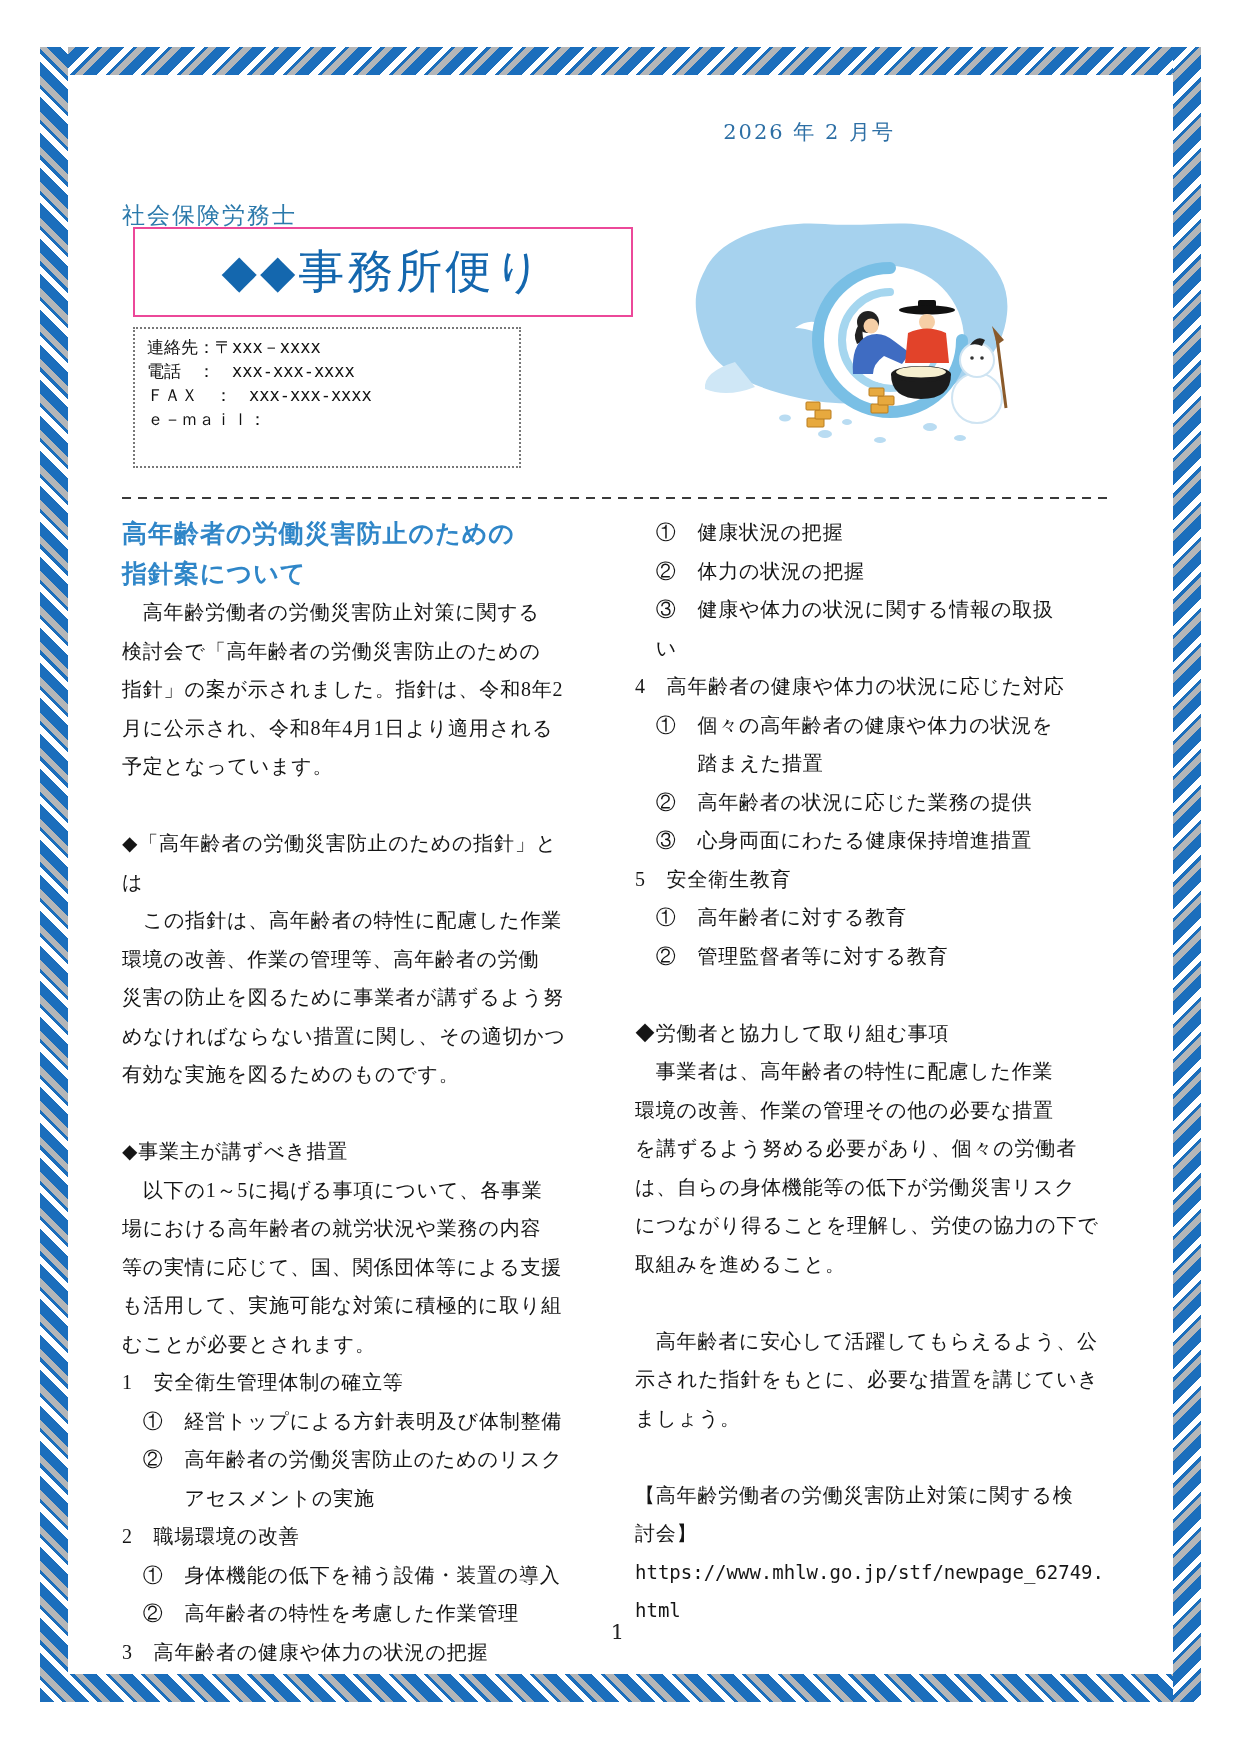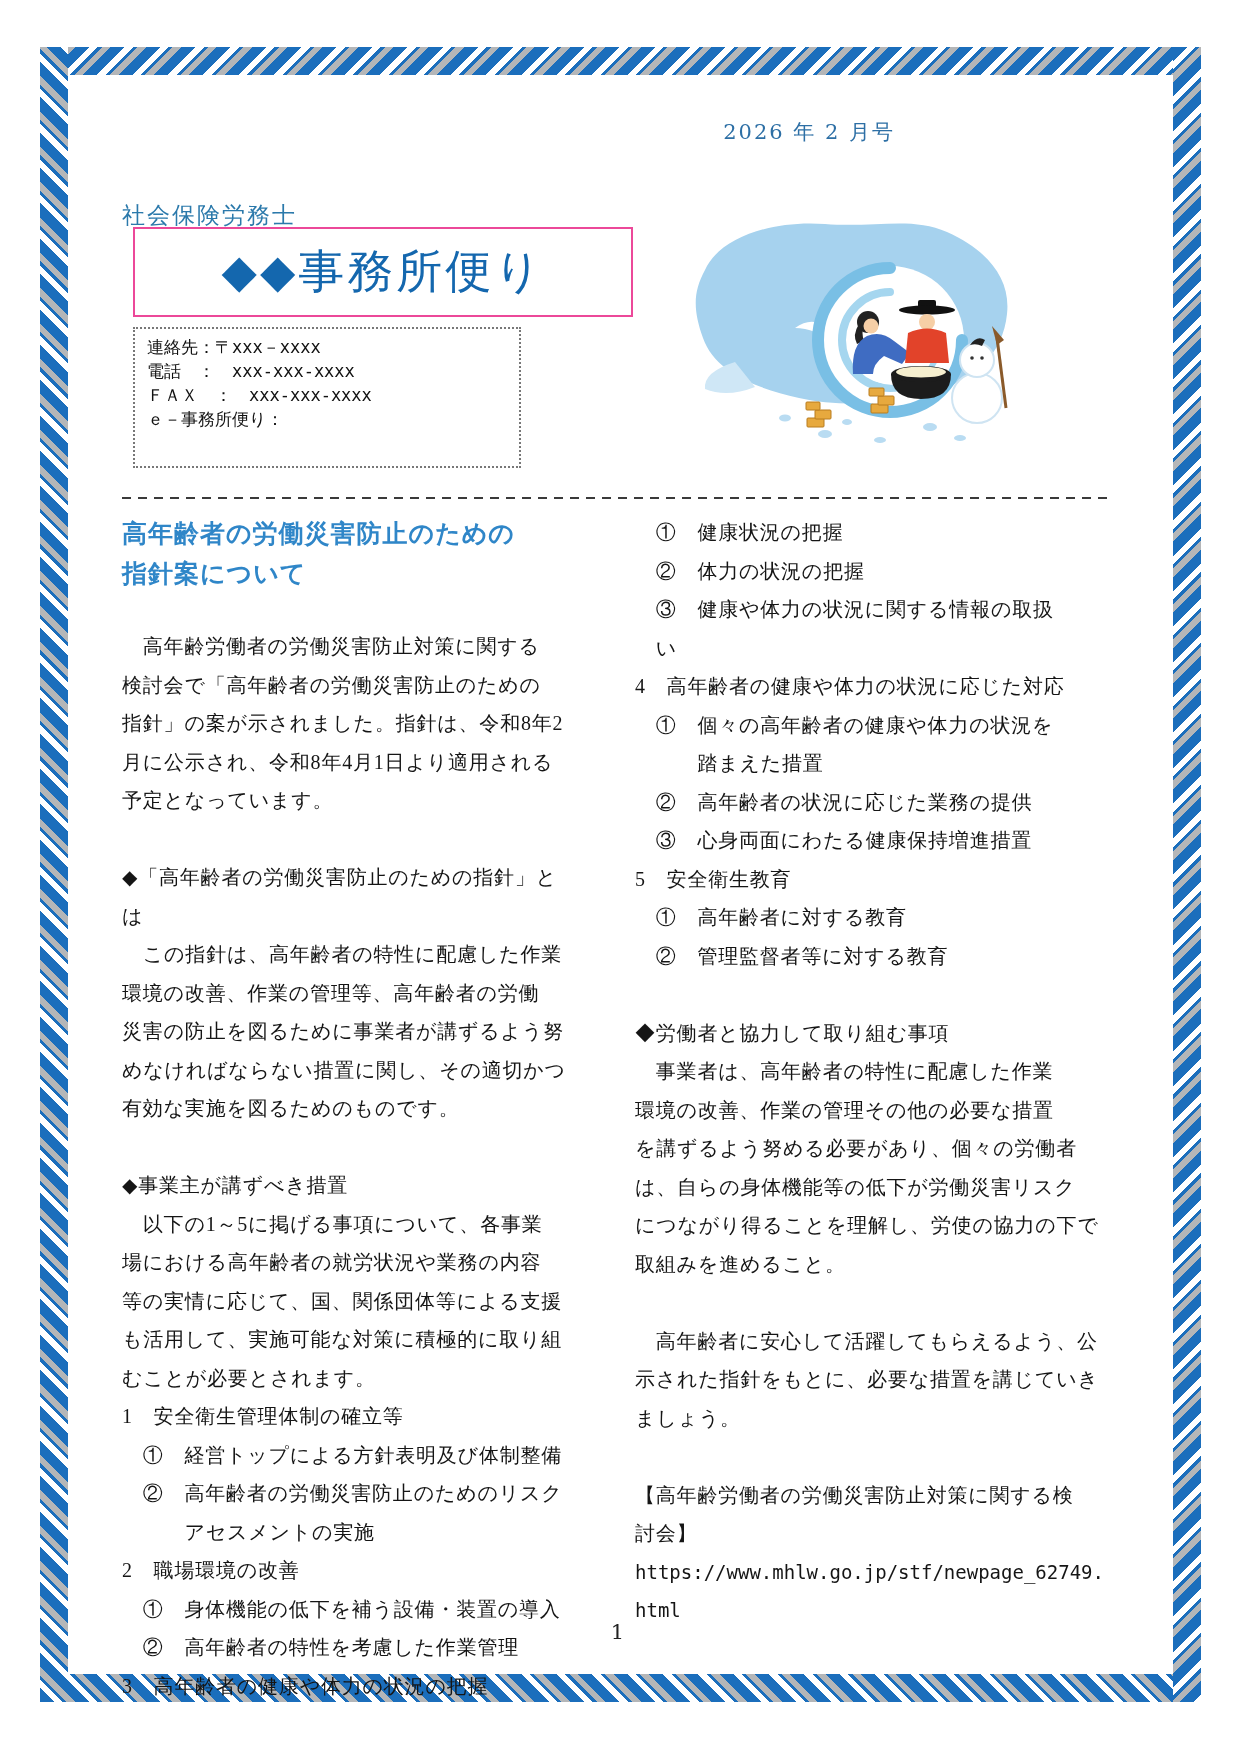--- a/index.html
+++ b/index.html
@@ -70,21 +70,20 @@
     display: flex; gap: 40px;
   }
   .column { box-sizing: border-box; }
   .column.left  { width: 473px; }
   .column.right { width: 478px; }
 
   .block { white-space: pre-line; }
   .block.heading {
     font-size: 25px; font-weight: bold; line-height: 40px;
     color: #2f86c8; letter-spacing: 1px;
-    margin-bottom: 34px;
   }
   .block.body {
     font-size: 20px; line-height: 38.5px; letter-spacing: 0.8px;
     color: #151515;
     font-family: Liberation Serif, serif;
   }
   .block.mono {
     font-family: "DejaVu Sans Mono", monospace;
     font-size: 19px; line-height: 38.5px; letter-spacing: 0;
     color: #151515;
@@ -113,21 +112,21 @@
 
   <div class="title-box">
     <span class="title-text">◆◆事務所便り</span>
   </div>
 
   <div class="contact-box">
     <div class="contact-line">連絡先：〒xxx－xxxx</div>
     <div class="contact-group">
       <div class="contact-line">電話　：　xxx-xxx-xxxx</div>
       <div class="contact-line">ＦＡＸ　：　xxx-xxx-xxxx</div>
-      <div class="contact-line">ｅ－事務所便り：</div>
+      <div class="contact-line">ｅ－ｍａｉｌ：</div>
     </div>
   </div>
 
   <div class="illustration">
     <svg viewBox="0 0 340 235" width="340" height="235" xmlns="http://www.w3.org/2000/svg">
 
       <path d="M30,58 C44,26 96,8 150,12 C200,16 236,4 272,20 C312,38 336,66 332,102 C328,142 300,166 264,178 C228,192 168,196 124,186 C80,176 40,160 28,126 C18,98 18,80 30,58 Z" fill="#a6d2ee"></path>
       <path d="M60,150 q-32,10 -30,27 q22,9 50,-2 z" fill="#cfe7f6"></path>
       <path d="M120,116 q14,-10 26,-4 l-6,8 q-10,-4 -20,-4 z" fill="#ffffff"></path>
 

